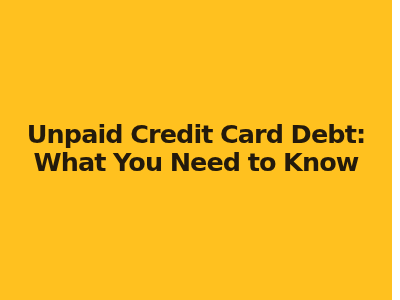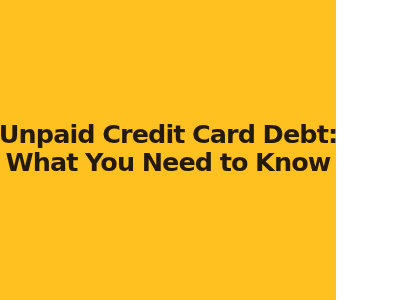--- a/index.html
+++ b/index.html
@@ -10,21 +10,21 @@
   body {
     width: 400px;
     height: 300px;
     overflow: hidden;
     font-family: "DejaVu Sans", sans-serif;
   }
 
   #article-card {
     position: relative;
     box-sizing: border-box;
-    width: 336px;
+    width: 392px;
     height: 300px;
     background: #ffc11f;
     display: flex;
     align-items: center;
     justify-content: center;
     overflow: hidden;
   }
 
   #headline-block {
     width: 100%;

